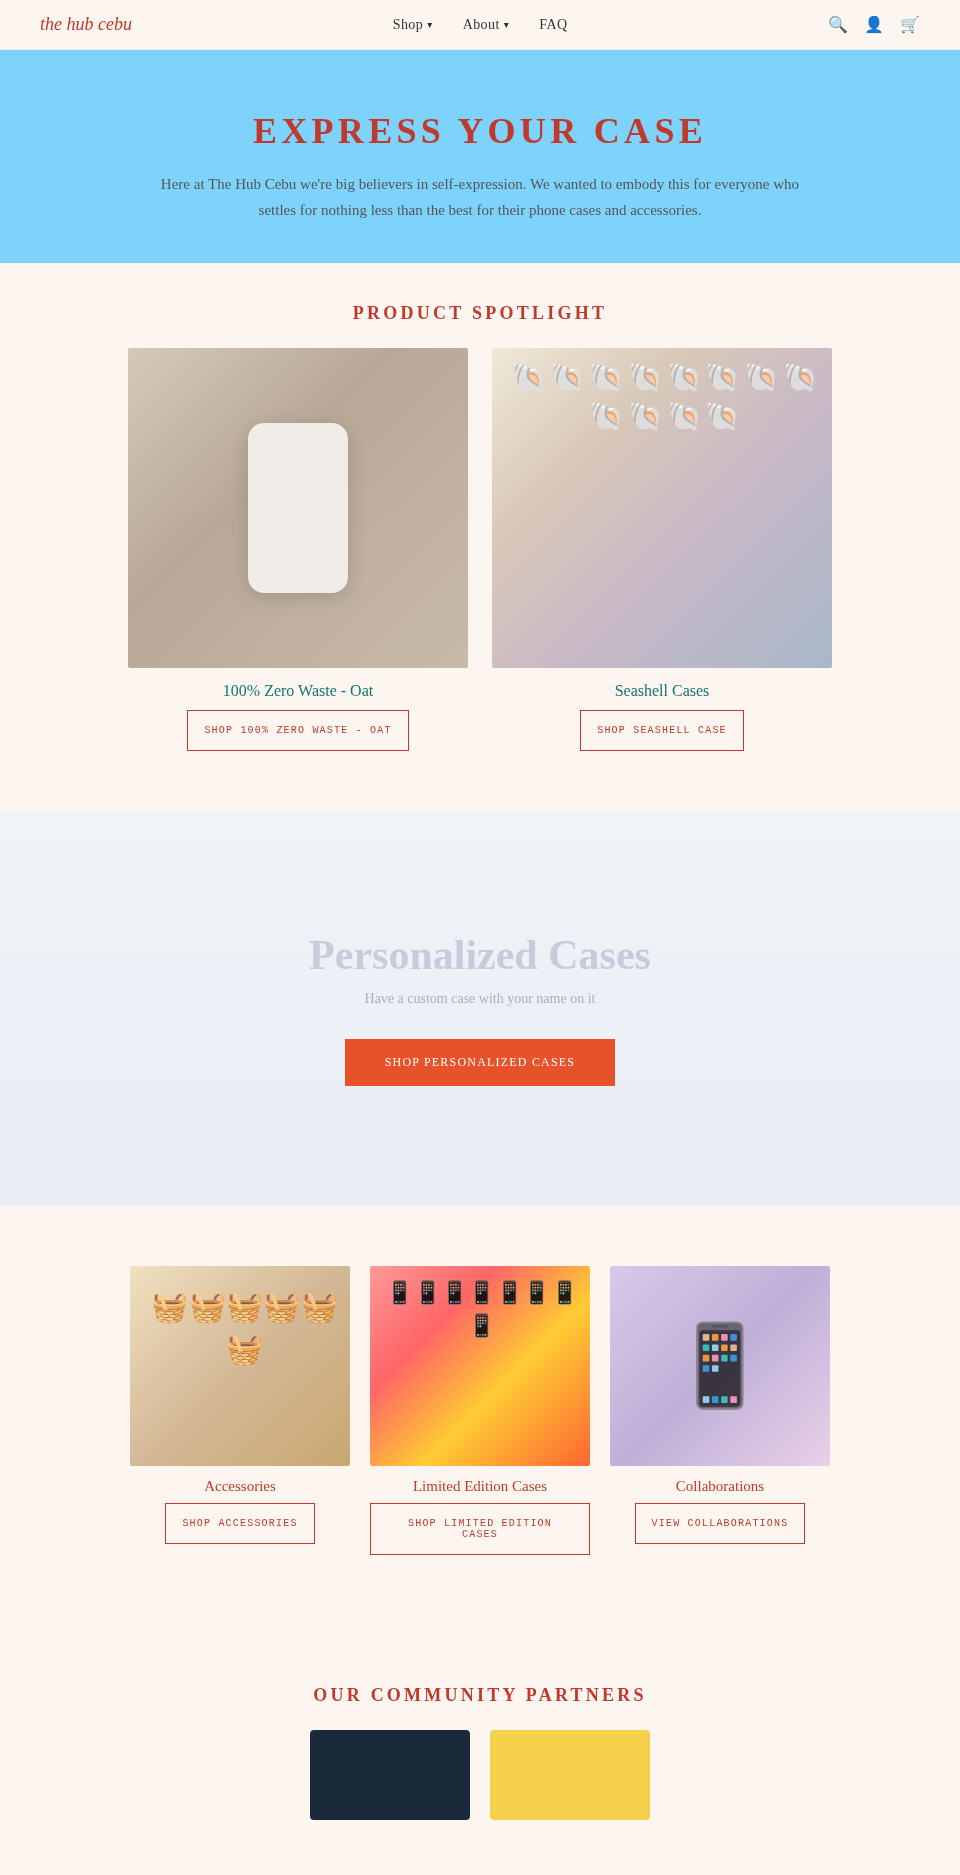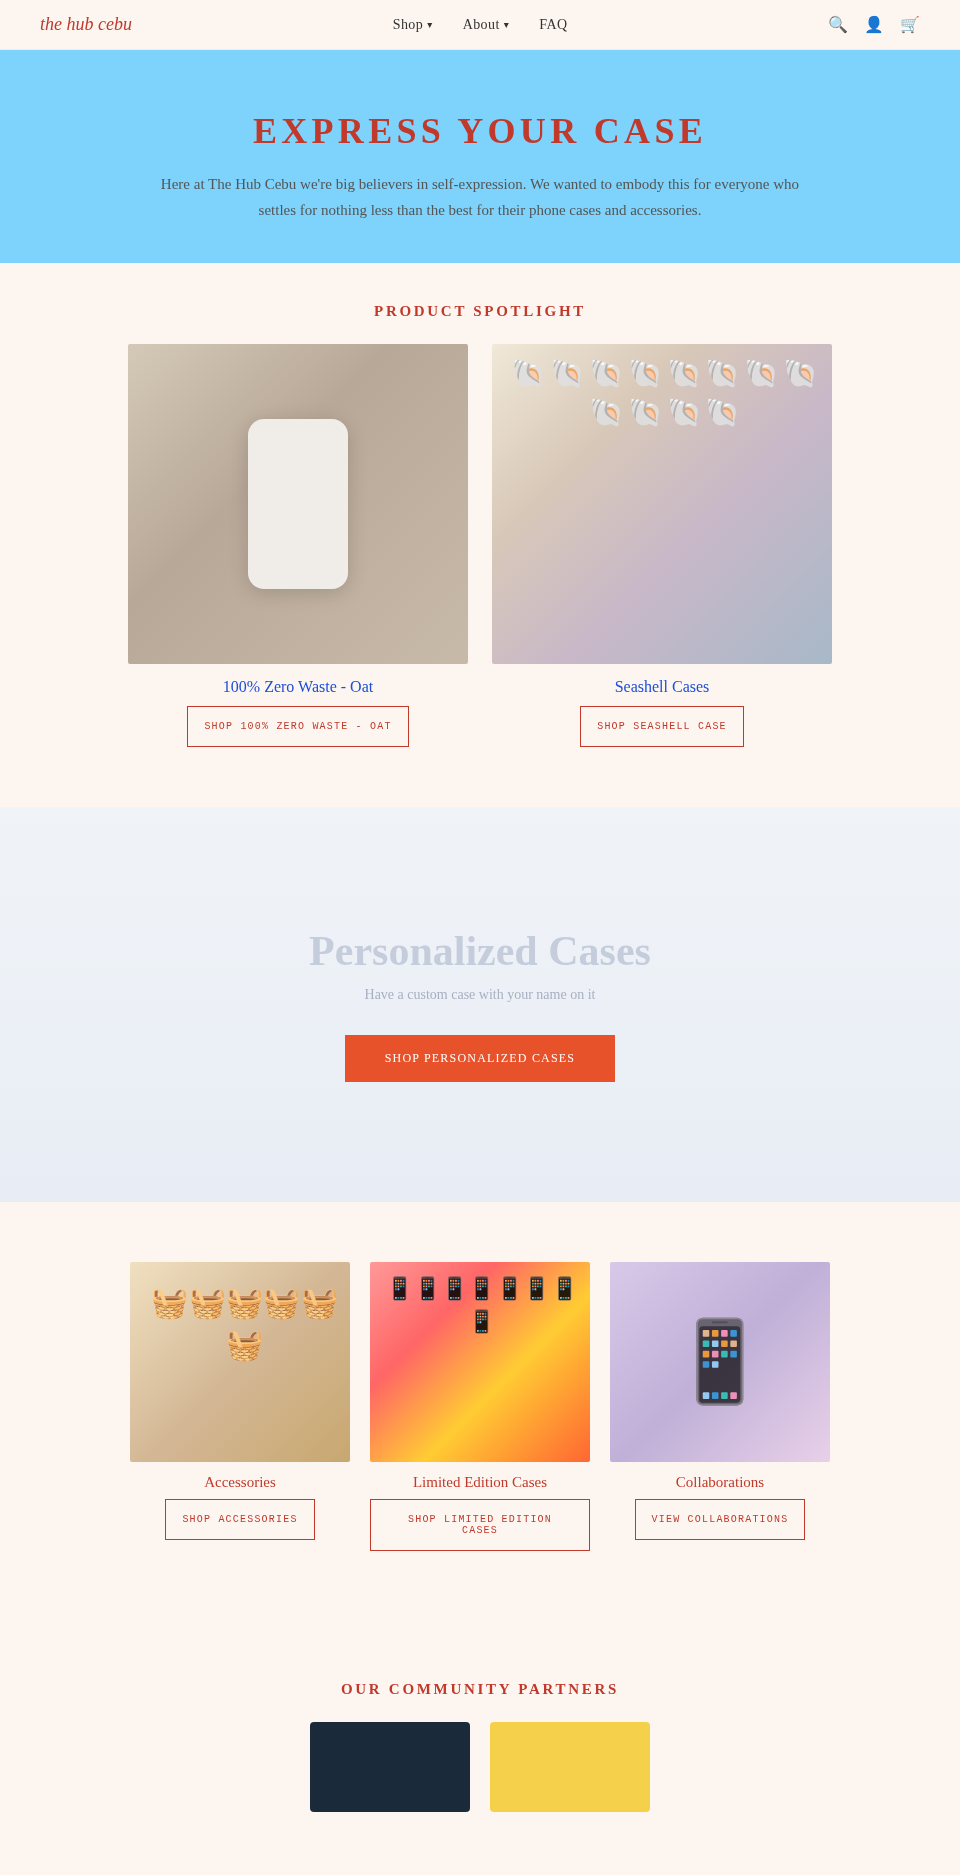--- a/index.html
+++ b/index.html
@@ -70,21 +70,21 @@
       font-size: 15px;
       color: #555;
       line-height: 1.7;
       max-width: 640px;
       margin: 0 auto;
     }
 
     
     .section-title {
       text-align: center;
-      font-size: 15px;
+      font-size: 18px;
       letter-spacing: 0.18em;
       color: #c0392b;
       text-transform: uppercase;
       margin: 40px 0 24px;
       font-family: Georgia, serif;
     }
     .spotlight-grid {
       display: flex;
       gap: 24px;
       padding: 0 60px;
@@ -130,21 +130,21 @@
       font-size: 28px;
       top: 10px;
       left: 10px;
       line-height: 1.4;
       letter-spacing: 4px;
       opacity: 0.9;
       word-spacing: 4px;
     }
     .spotlight-name {
       font-size: 16px;
-      color: #1d4ed8;
+      color: #0f766e;
       margin: 14px 0 10px;
       font-family: Georgia, serif;
     }
     .btn-outline {
       display: inline-block;
       border: 1px solid #c0392b;
       color: #c0392b;
       font-size: 10px;
       letter-spacing: 0.12em;
       padding: 14px 16px;

